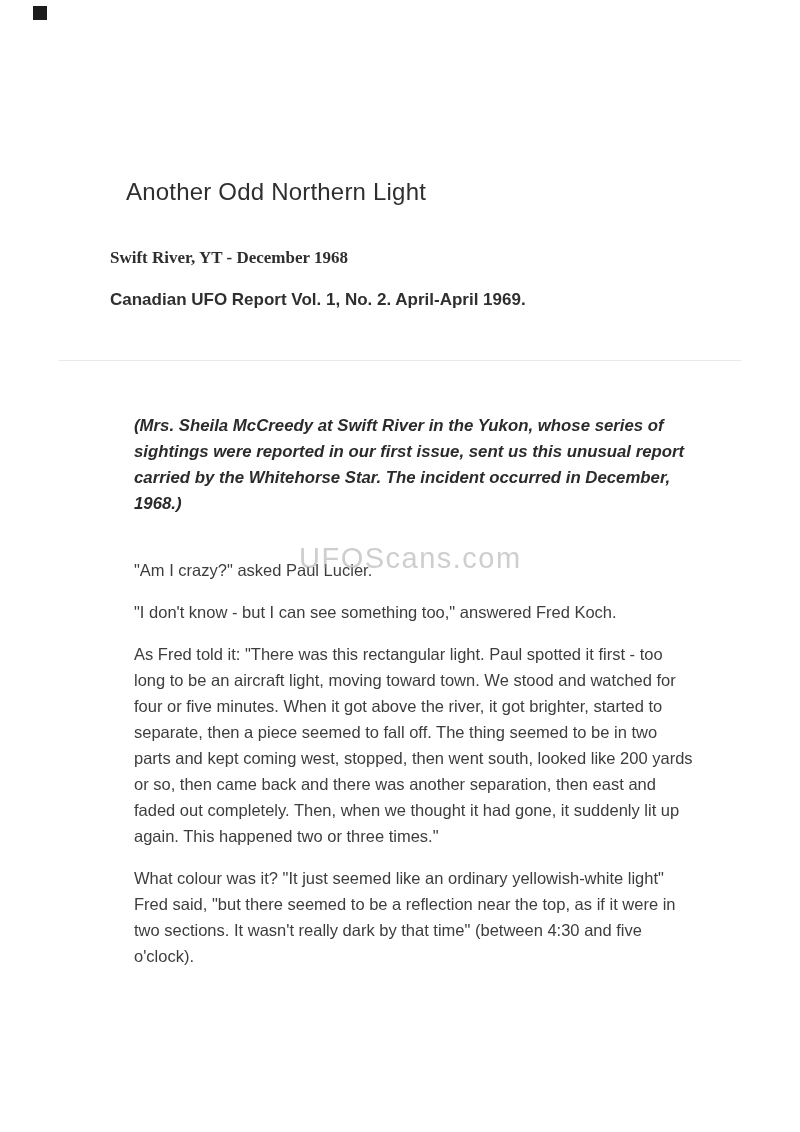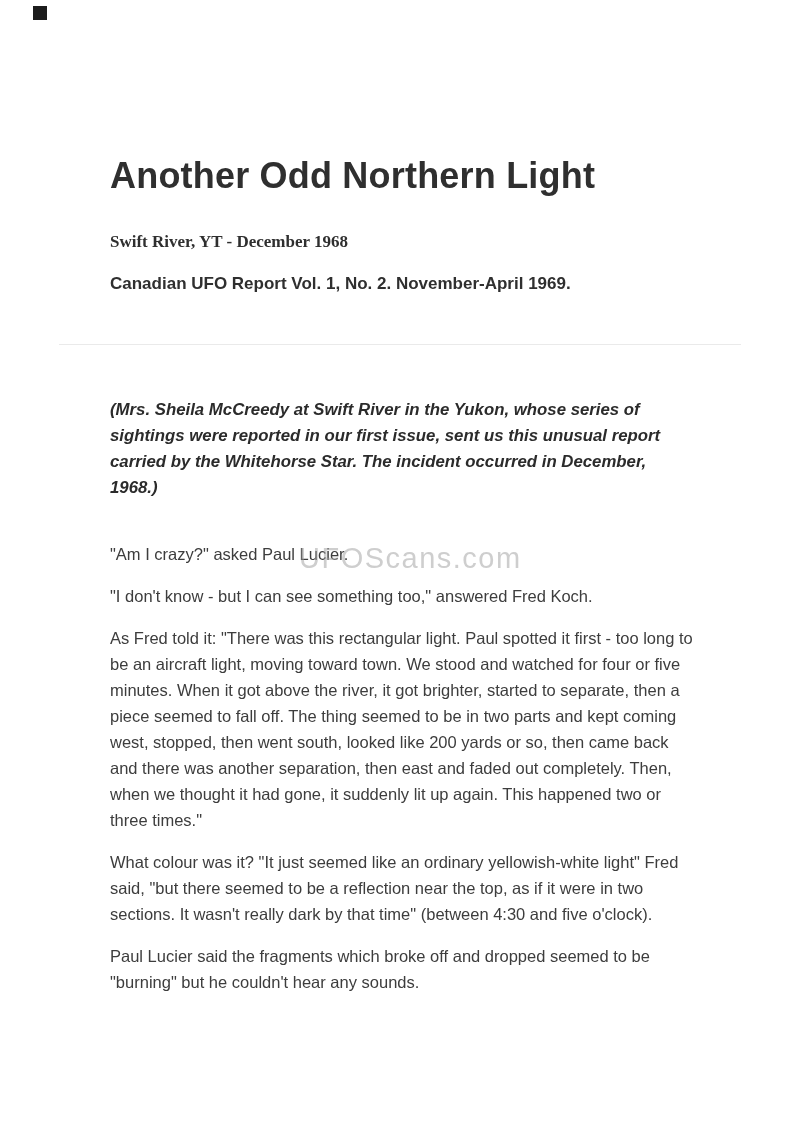--- a/index.html
+++ b/index.html
@@ -24,44 +24,45 @@
     left: 33px;
     top: 6px;
     width: 14px;
     height: 14px;
     background: #1c1c1c;
   }
   .head {
     padding: 156px 105px 0 110px;
   }
   h1.title {
-    margin: 0;
-    font-size: 36px;
+    margin: 16px;
+    font-size: 24px;
     line-height: 40px;
-    font-weight: 700;
+    font-weight: 400;
     color: #2f2f2f;
     letter-spacing: 0.2px;
   }
   .subhead {
     margin: 0;
     font-size: 17px;
     line-height: 24px;
     font-weight: 700;
     color: #2f2f2f;
   }
   .subhead.location { margin-top: 34px; font-family: Liberation Serif, serif; }
   .subhead.source { margin-top: 18px; }
   hr.divider {
     border: none;
     border-top: 1px solid #eaeaea;
     margin: 48px 59px 0 59px;
     height: 0;
   }
   .article-body {
     padding: 52px 105px 0 110px;
+    margin-left: 24px;
   }
   .intro-note {
     margin: 0;
     font-size: 16.8px;
     line-height: 26px;
     font-weight: 700;
     font-style: italic;
     color: #2b2b2b;
   }
   p.para {
@@ -89,29 +90,28 @@
 </head>
 <body>
 
 <div class="page">
 
   <div class="corner-mark"></div>
 
   <div class="head">
     <h1 class="title">Another Odd Northern Light</h1>
     <p class="subhead location">Swift River, YT - December 1968</p>
-    <p class="subhead source">Canadian UFO Report Vol. 1, No. 2. November-April 1969.</p>
+    <p class="subhead source">Canadian UFO Report Vol. 1, No. 2. April-April 1969.</p>
   </div>
 
   <hr class="divider">
 
   <div class="article-body">
     <p class="intro-note">(Mrs. Sheila McCreedy at Swift River in the Yukon, whose series of sightings were reported in our first issue, sent us this unusual report carried by the Whitehorse Star. The incident occurred in December, 1968.)</p>
     <p class="para first">"Am I crazy?" asked Paul Lucier.</p>
     <p class="para">"I don't know - but I can see something too," answered Fred Koch.</p>
     <p class="para">As Fred told it: "There was this rectangular light. Paul spotted it first - too long to be an aircraft light, moving toward town. We stood and watched for four or five minutes. When it got above the river, it got brighter, started to separate, then a piece seemed to fall off. The thing seemed to be in two parts and kept coming west, stopped, then went south, looked like 200 yards or so, then came back and there was another separation, then east and faded out completely. Then, when we thought it had gone, it suddenly lit up again. This happened two or three times."</p>
     <p class="para">What colour was it? "It just seemed like an ordinary yellowish-white light" Fred said, "but there seemed to be a reflection near the top, as if it were in two sections. It wasn't really dark by that time" (between 4:30 and five o'clock).</p>
-    <p class="para">Paul Lucier said the fragments which broke off and dropped seemed to be "burning" but he couldn't hear any sounds.</p>
   </div>
 
   <div class="watermark">UFOScans.com</div>
 
 </div>
 
 </body></html>

